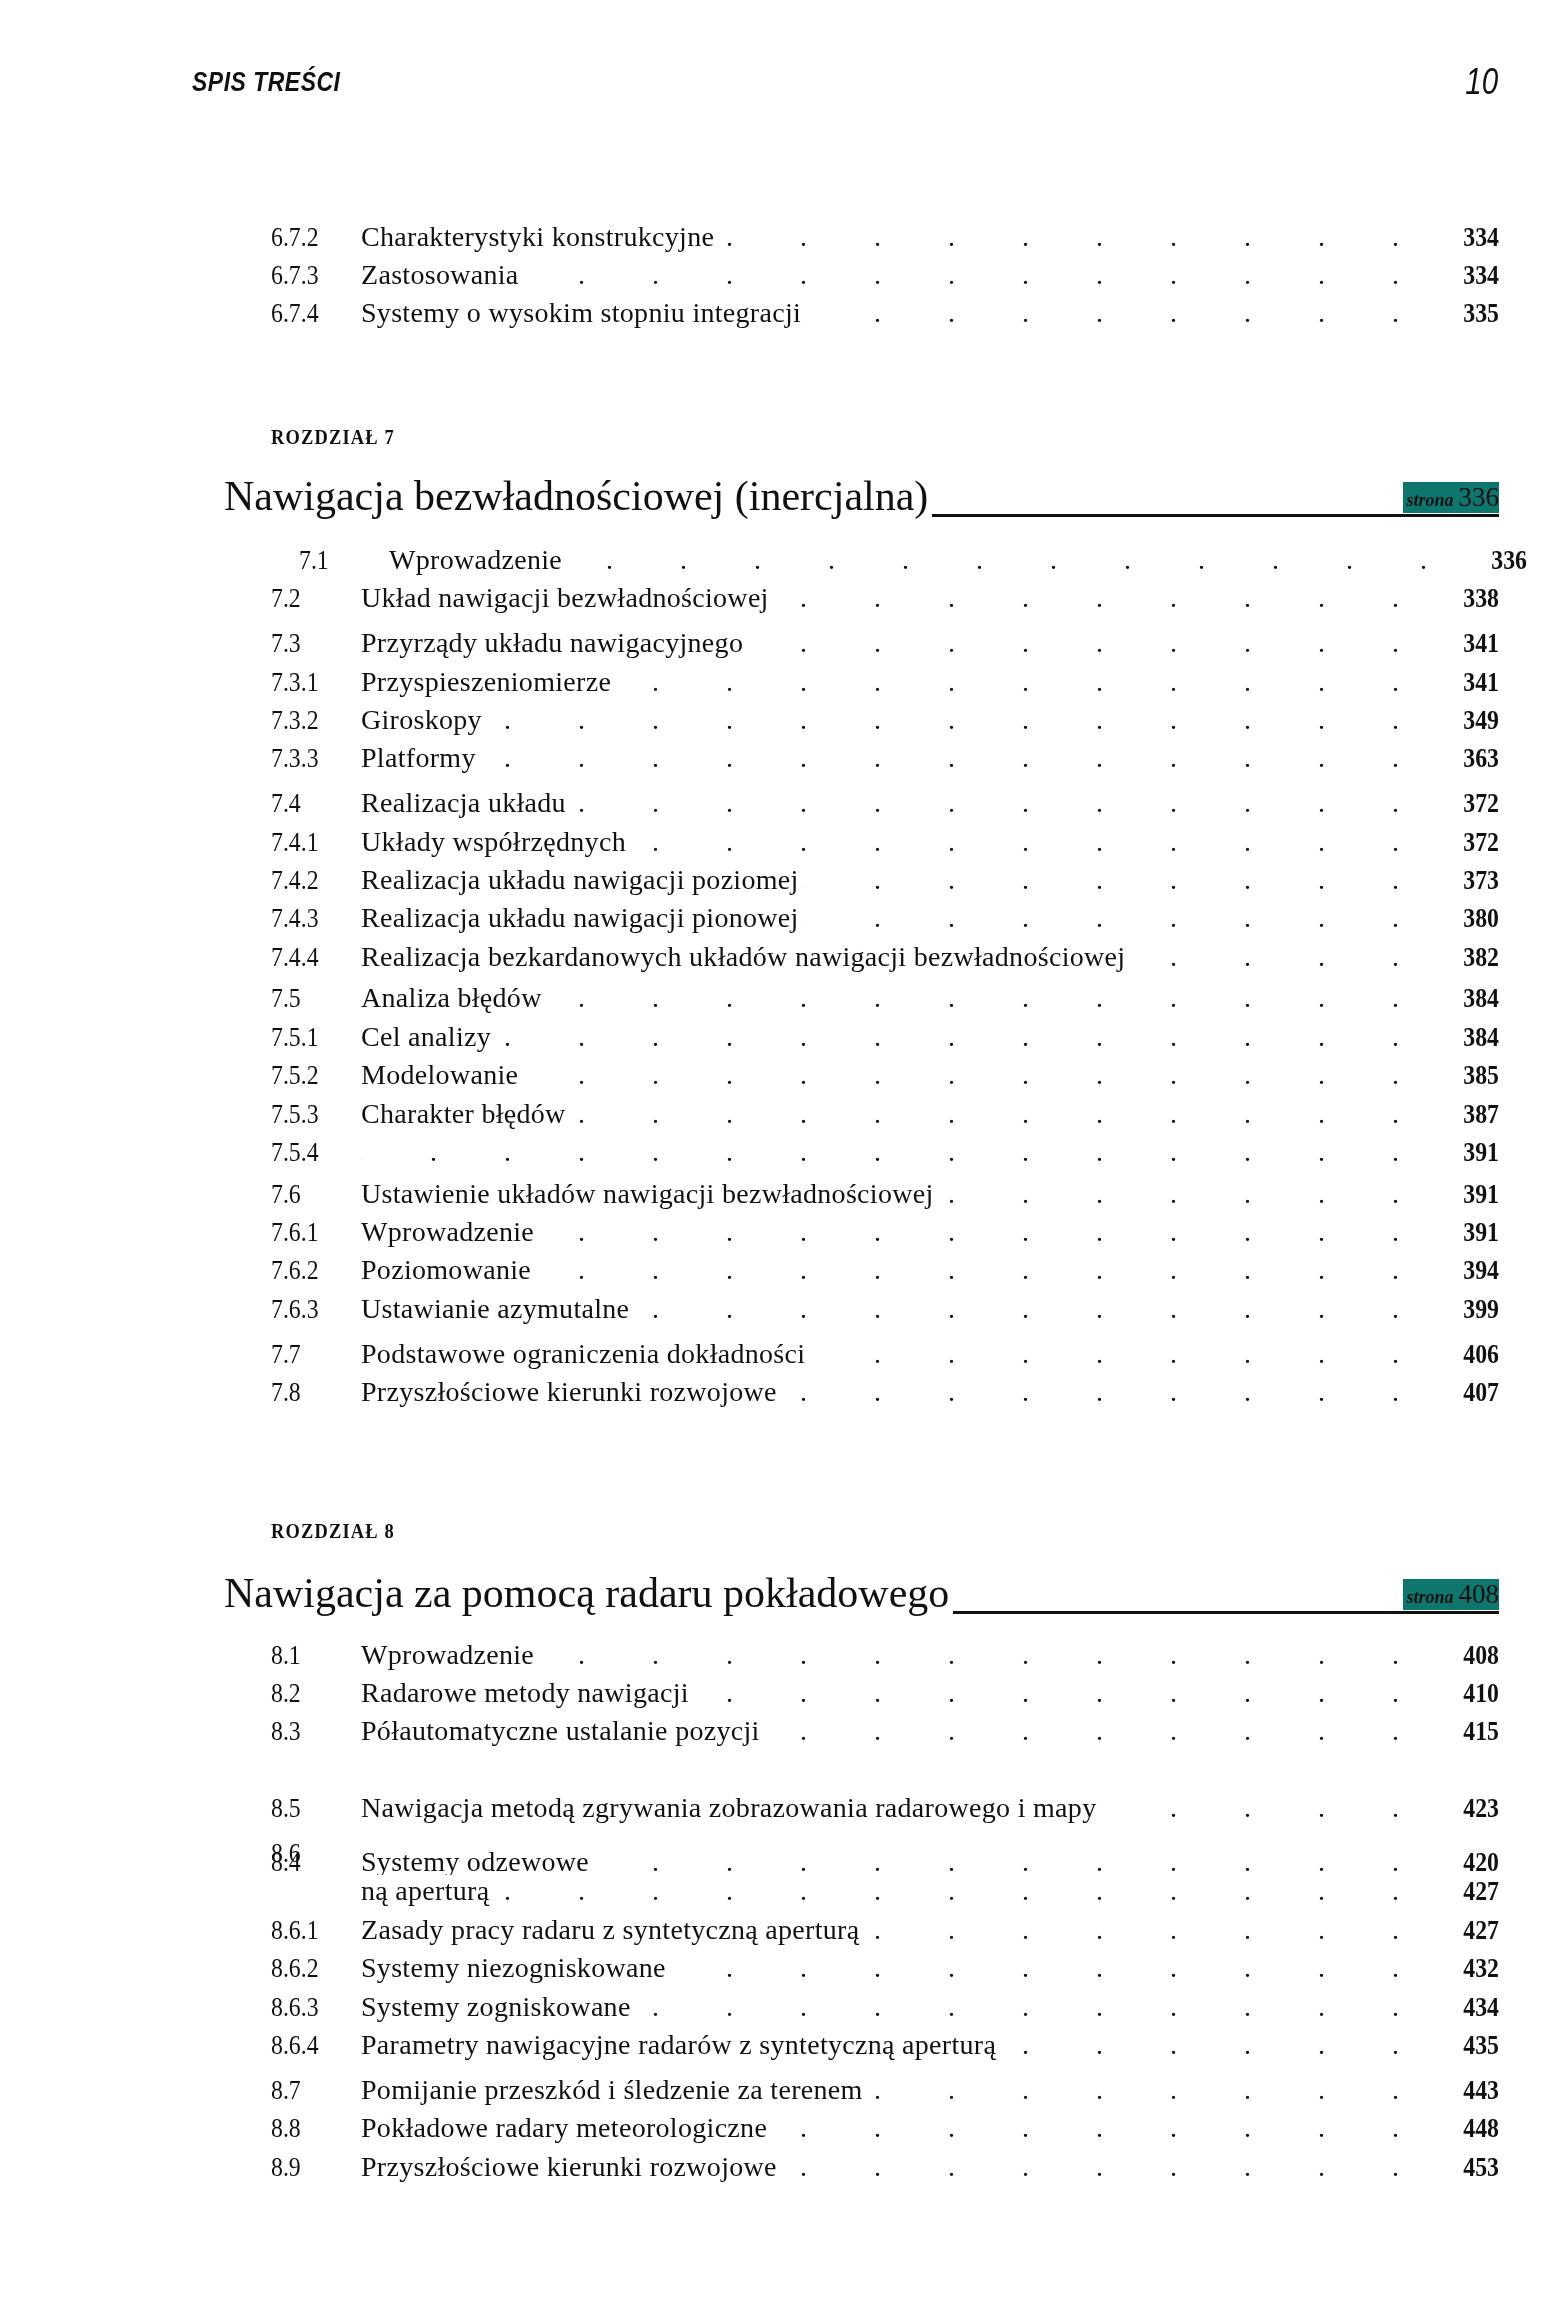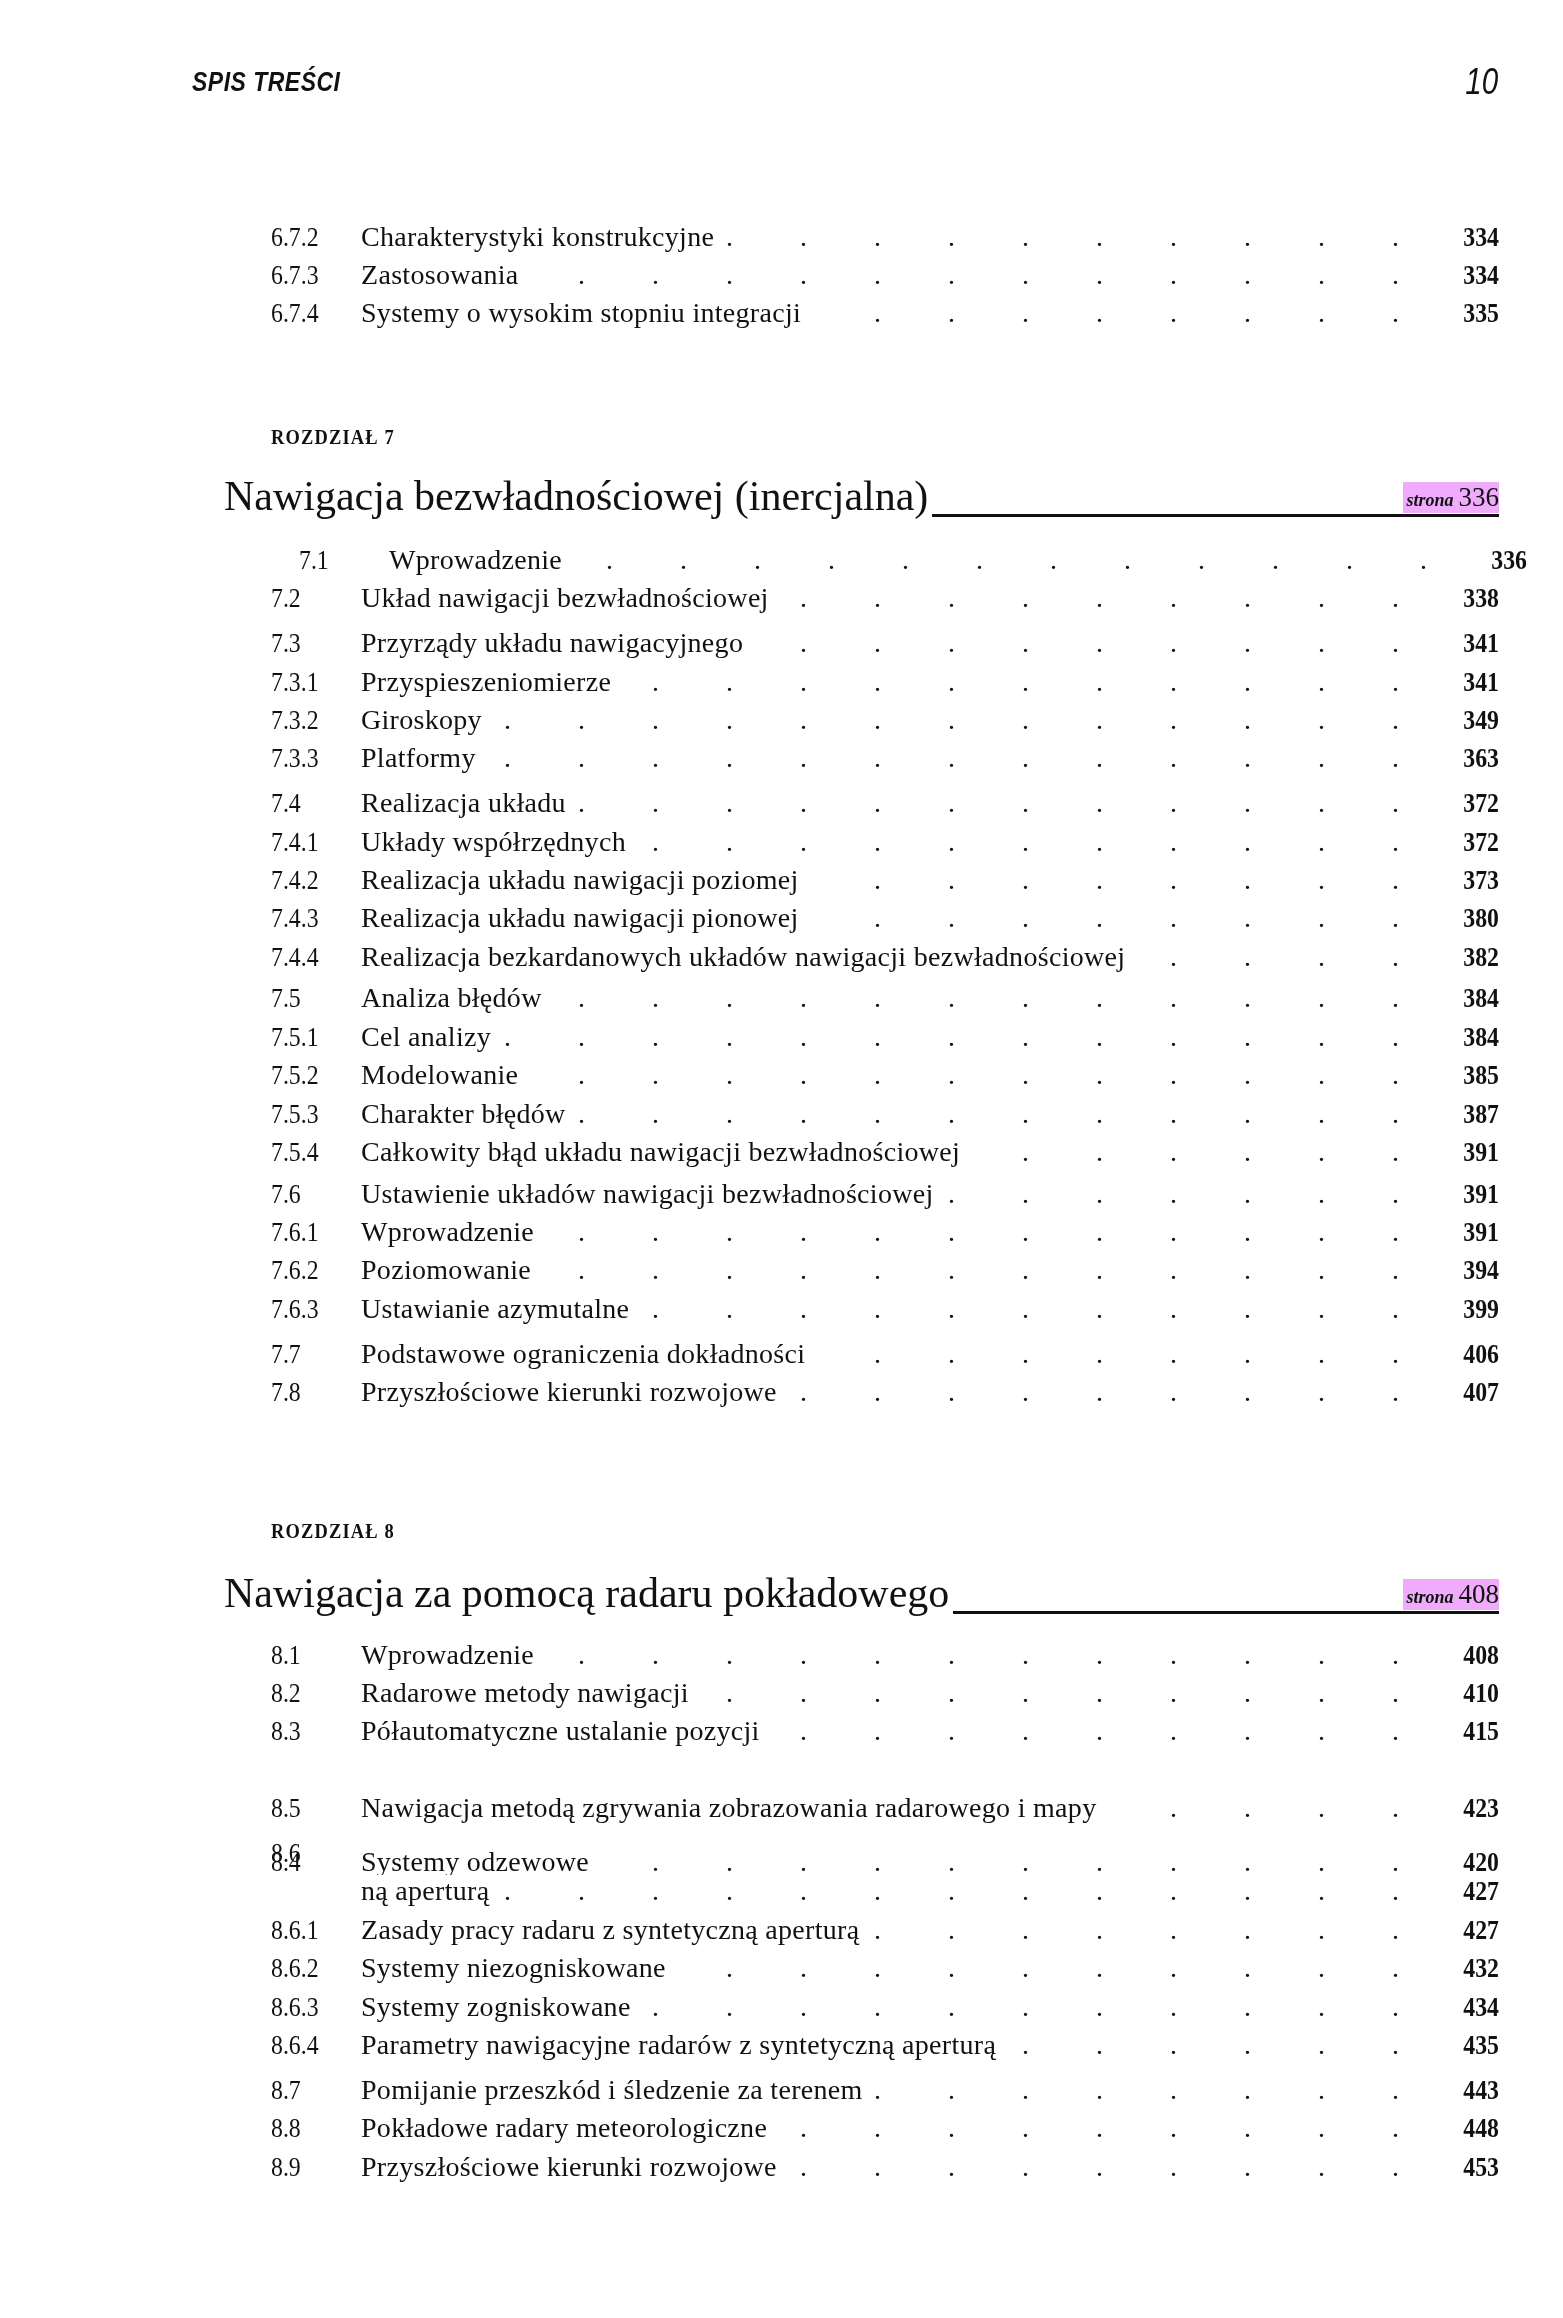--- a/index.html
+++ b/index.html
@@ -42,21 +42,21 @@
   }
   .chapter-title {
     position: absolute; left: 0; bottom: 0;
     font-family: "Liberation Serif", serif; font-size: 42px; line-height: 51px;
     background: #fff; padding-right: 3.8px; z-index: 1; white-space: nowrap;
   }
   .chapter-rule {
     position: absolute; left: 0; right: 0; bottom: 5.1px; height: 2.6px; background: #111;
   }
   .chapter-page-wrap {
-    position: absolute; right: 0; bottom: 9px; background: #f0abfc; padding-left: 3.8px; z-index: 1;
+    position: absolute; right: 0; bottom: 9px; background: #0f766e; padding-left: 3.8px; z-index: 1;
     font-family: "Liberation Serif", serif; white-space: nowrap;
   }
   .strona { font-style: italic; font-weight: bold; font-size: 18px; margin-right: 5.1px; }
   .chapter-page { font-size: 27px; }
 </style>
 </head>
 <body>
 
 <div class="page-header">
   <span class="running-title">SPIS TREŚCI</span>
@@ -157,21 +157,21 @@
       <div class="title-wrap"><span class="leader">. . . . . . . . . . . . . . . . . . . . . . . . . . . . . . . . . . . .</span><span class="title">Modelowanie</span></div>
       <span class="page">385</span>
     </div>
     <div class="toc-row" style="top: 1095px;">
       <span class="num">7.5.3</span>
       <div class="title-wrap"><span class="leader">. . . . . . . . . . . . . . . . . . . . . . . . . . . . . . . . . . . .</span><span class="title">Charakter błędów</span></div>
       <span class="page">387</span>
     </div>
     <div class="toc-row" style="top: 1133px;">
       <span class="num">7.5.4</span>
-      <div class="title-wrap"><span class="leader">. . . . . . . . . . . . . . . . . . . . . . . . . . . . . . . . . . . .</span><span class="title">Całkowity błąd układu nawigacji bezwładnościowej</span></div>
+      <div class="title-wrap"><span class="leader">. . . . . . . . . . . . . . . . . . . . . . . . . . . . . . . . . . . .</span></div>
       <span class="page">391</span>
     </div>
     <div class="toc-row" style="top: 1175px;">
       <span class="num">7.6</span>
       <div class="title-wrap"><span class="leader">. . . . . . . . . . . . . . . . . . . . . . . . . . . . . . . . . . . .</span><span class="title">Ustawienie układów nawigacji bezwładnościowej</span></div>
       <span class="page">391</span>
     </div>
     <div class="toc-row" style="top: 1213px;">
       <span class="num">7.6.1</span>
       <div class="title-wrap"><span class="leader">. . . . . . . . . . . . . . . . . . . . . . . . . . . . . . . . . . . .</span><span class="title">Wprowadzenie</span></div>

